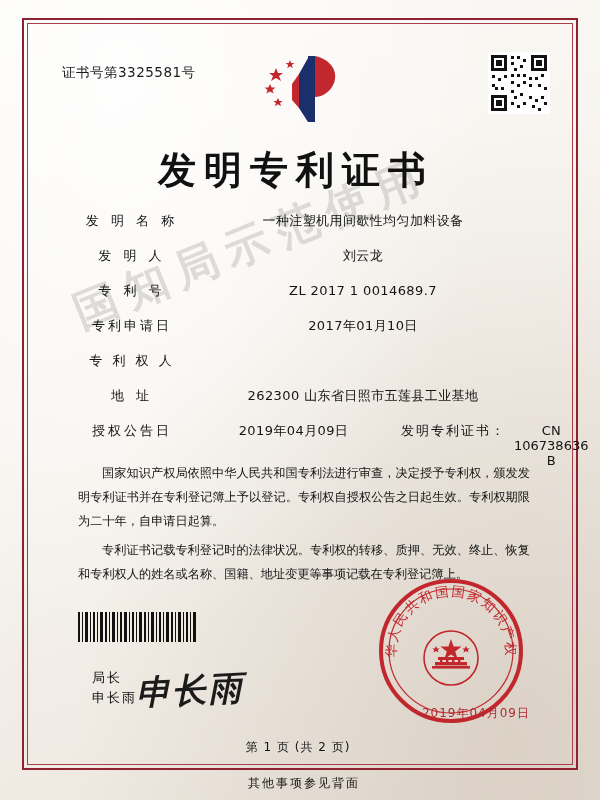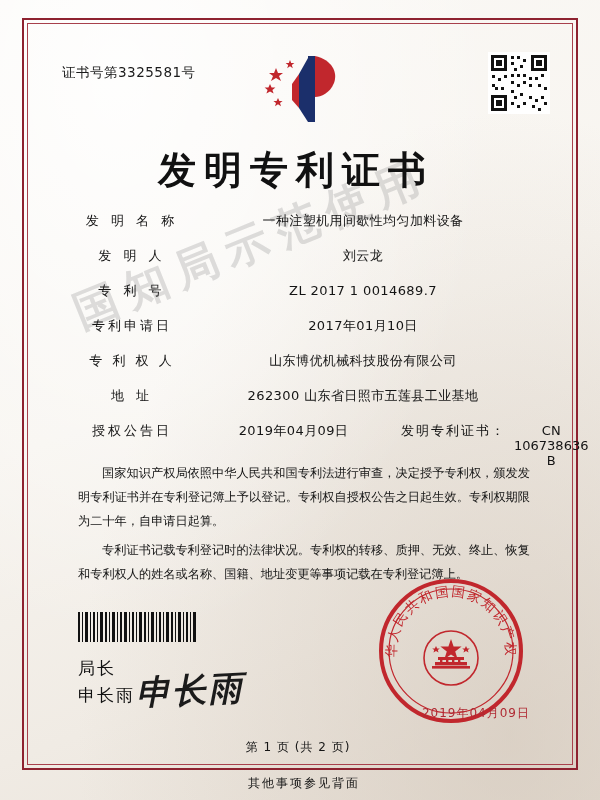--- a/index.html
+++ b/index.html
@@ -169,23 +169,23 @@
   .barcode {
     position: absolute;
     left: 78px;
     bottom: 158px;
     width: 118px;
     height: 30px;
   }
 
   .signature-block {
     position: absolute;
-    left: 78px;
+    left: 92px;
     bottom: 92px;
-    font-size: 17px;
+    font-size: 13px;
     color: #111;
     line-height: 1.55;
     letter-spacing: 2px;
   }
   .sig-script {
     position: absolute;
     left: 136px;
     bottom: 86px;
     font-size: 34px;
     color: #1b1b1b;
@@ -336,21 +336,20 @@
     <div class="field-row">
       <div class="field-label">专 利 号</div>
       <div class="field-value">ZL 2017 1 0014689.7</div>
     </div>
     <div class="field-row">
       <div class="field-label tight">专利申请日</div>
       <div class="field-value">2017年01月10日</div>
     </div>
     <div class="field-row">
       <div class="field-label tight">专 利 权 人</div>
-      <div class="field-value">山东博优机械科技股份有限公司</div>
     </div>
     <div class="field-row">
       <div class="field-label">地        址</div>
       <div class="field-value">262300  山东省日照市五莲县工业基地</div>
     </div>
     <div class="field-row dual">
       <div class="field-label tight">授权公告日</div>
       <div class="field-value">2019年04月09日</div>
       <div class="field-label2">发明专利证书：</div>
       <div class="field-value2">CN 106738636 B</div>

